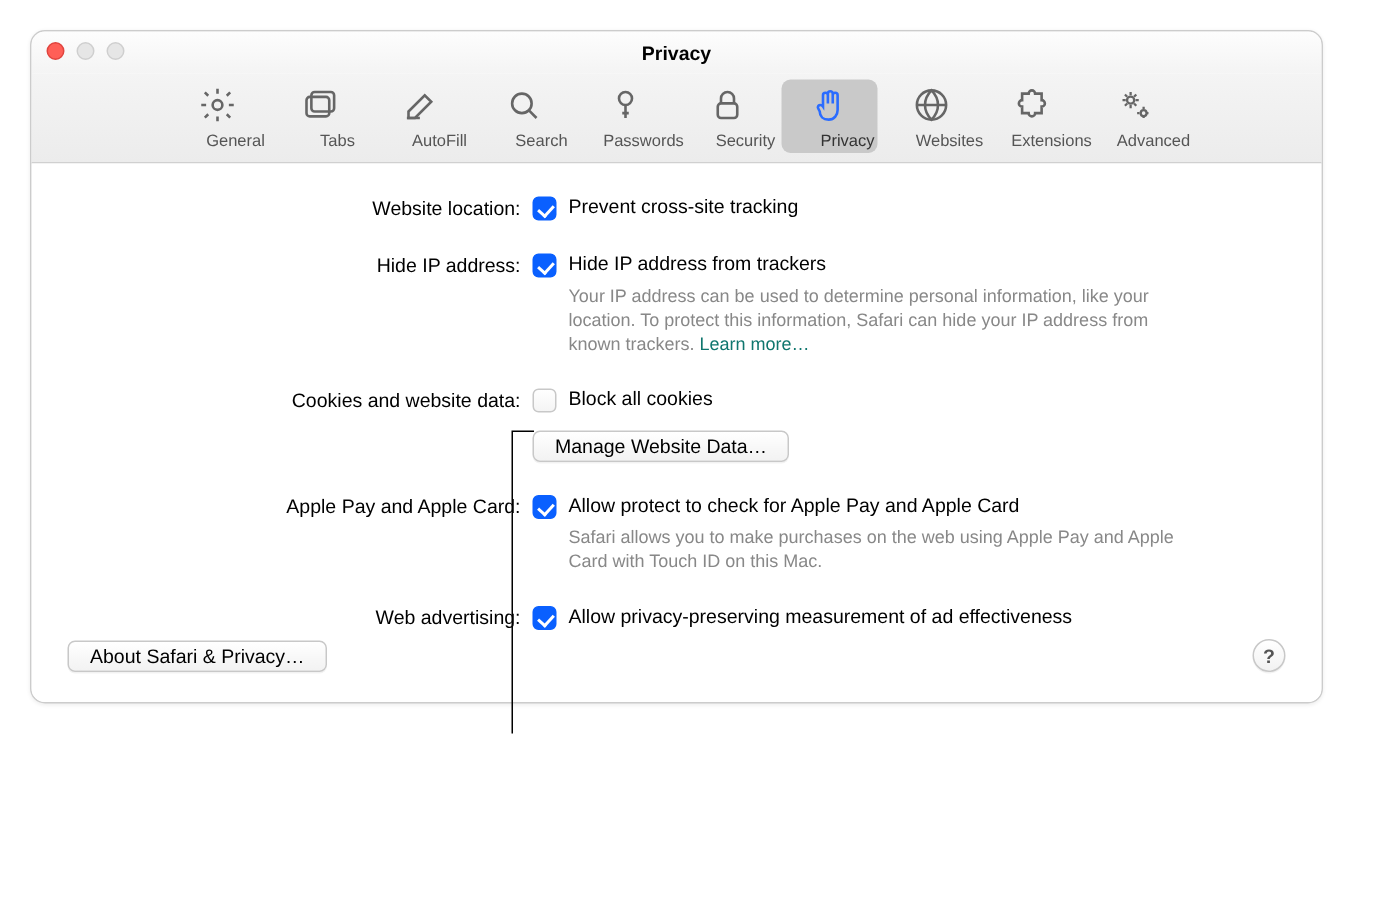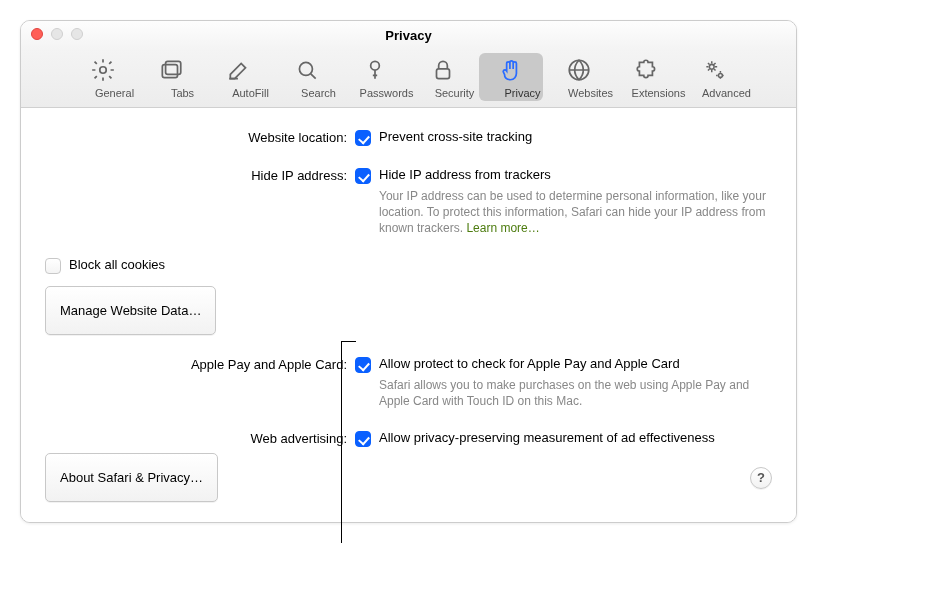--- a/index.html
+++ b/index.html
@@ -4,21 +4,21 @@
 <style>
   * { box-sizing: border-box; }
   body {
     margin: 0;
     padding: 20px;
     font-family: -apple-system, "Helvetica Neue", Helvetica, Arial, sans-serif;
     background: #fff;
     width: 932px;
   }
   .window {
-    width: 777px;
+    width: 862px;
     border: 1px solid #ccc;
     border-radius: 10px;
     overflow: hidden;
     background: #fff;
     box-shadow: 0 1px 3px rgba(0,0,0,0.08);
     position: relative;
   }
   .titlebar {
     position: relative;
     height: 28px;
@@ -127,25 +127,25 @@
     transform: rotate(-48deg);
   }
   .check-text { font-size: 13px; line-height: 18px; }
   .desc {
     color: #888;
     font-size: 12px;
     line-height: 16px;
     max-width: 420px;
     margin-left: 24px;
   }
-  .desc a { color: #4d7c0f; text-decoration: none; }
+  .desc a { color: #0f766e; text-decoration: none; }
   .mac-button {
     display: inline-block;
     font-size: 13px;
-    padding: 16px 14px;
+    padding: 2px 14px;
     border-radius: 5px;
     background: linear-gradient(#ffffff, #f2f2f2);
     border: 1px solid #c8c8c8;
     box-shadow: 0 1px 0 rgba(0,0,0,0.05);
     cursor: default;
     white-space: nowrap;
   }
   .footer-row {
     display: flex;
     justify-content: space-between;
@@ -334,20 +334,21 @@
         </div>
         <div class="desc">
           <span>Your IP address can be used to determine personal information, like your location. To protect this information, Safari can hide your IP address from known trackers. </span><a href="#">Learn more…</a>
         </div>
       </div>
     </div>
 
     <div class="spacer-lg"></div>
 
     <div class="row">
+      <div class="row-label">Cookies and website data:</div>
       <div class="row-body">
         <div class="check-line">
           <div class="mac-checkbox"></div>
           <span class="check-text">Block all cookies</span>
         </div>
         <div class="spacer-sm"></div>
         <div>
           <span class="mac-button">Manage Website Data…</span>
         </div>
       </div>

